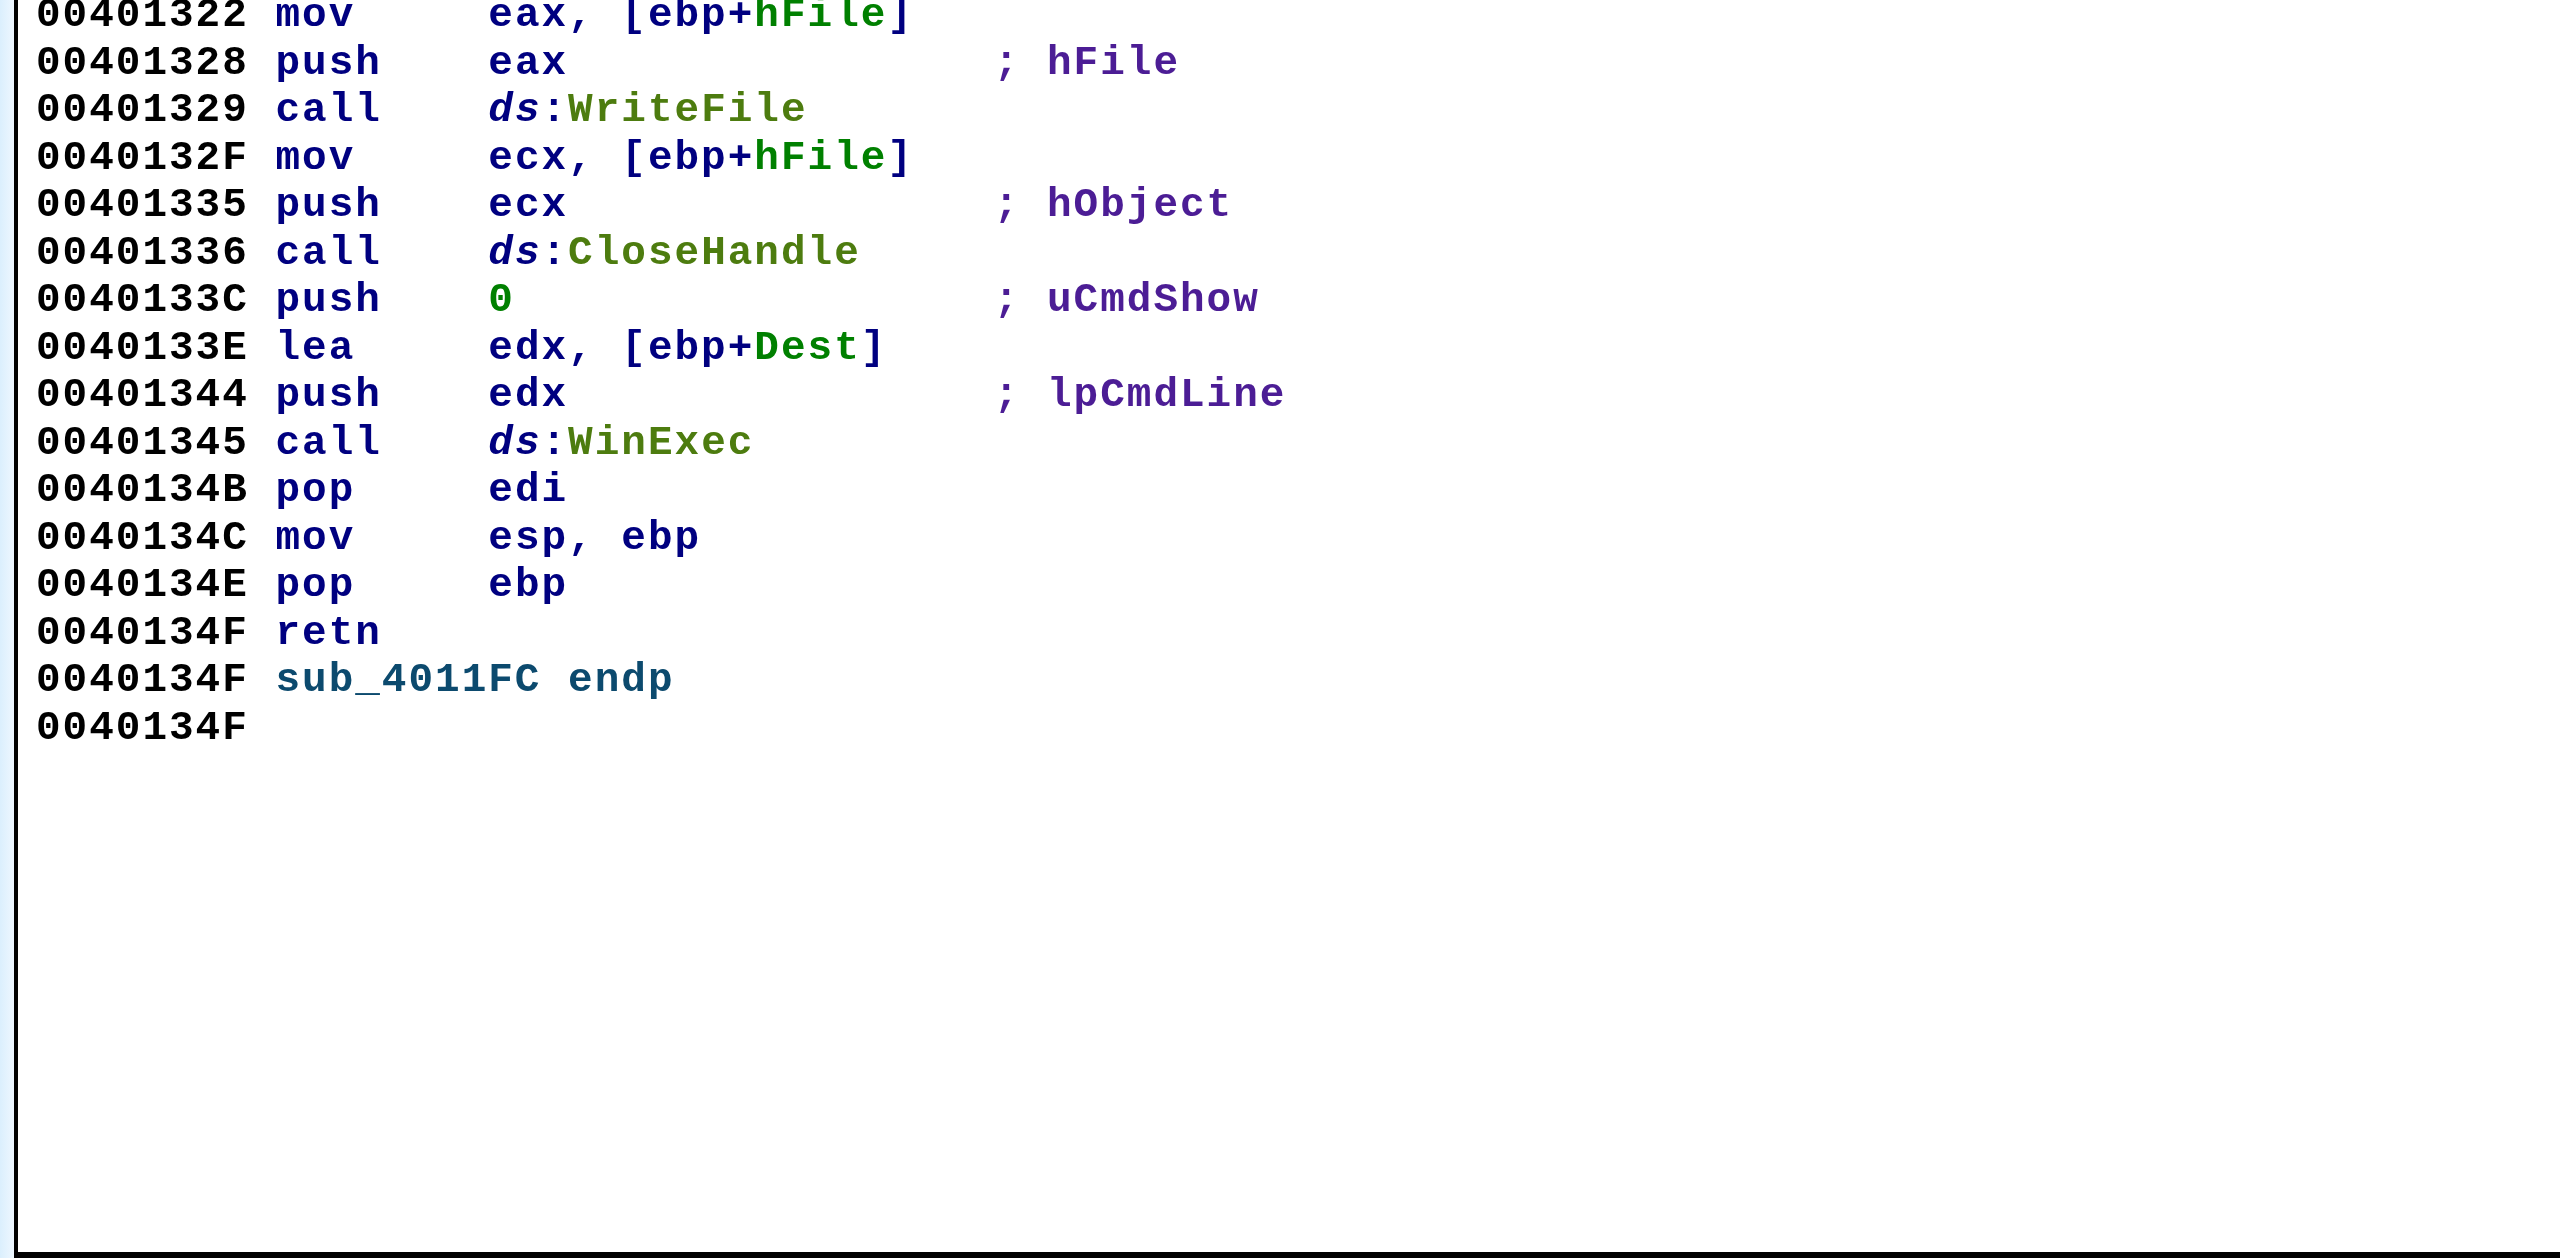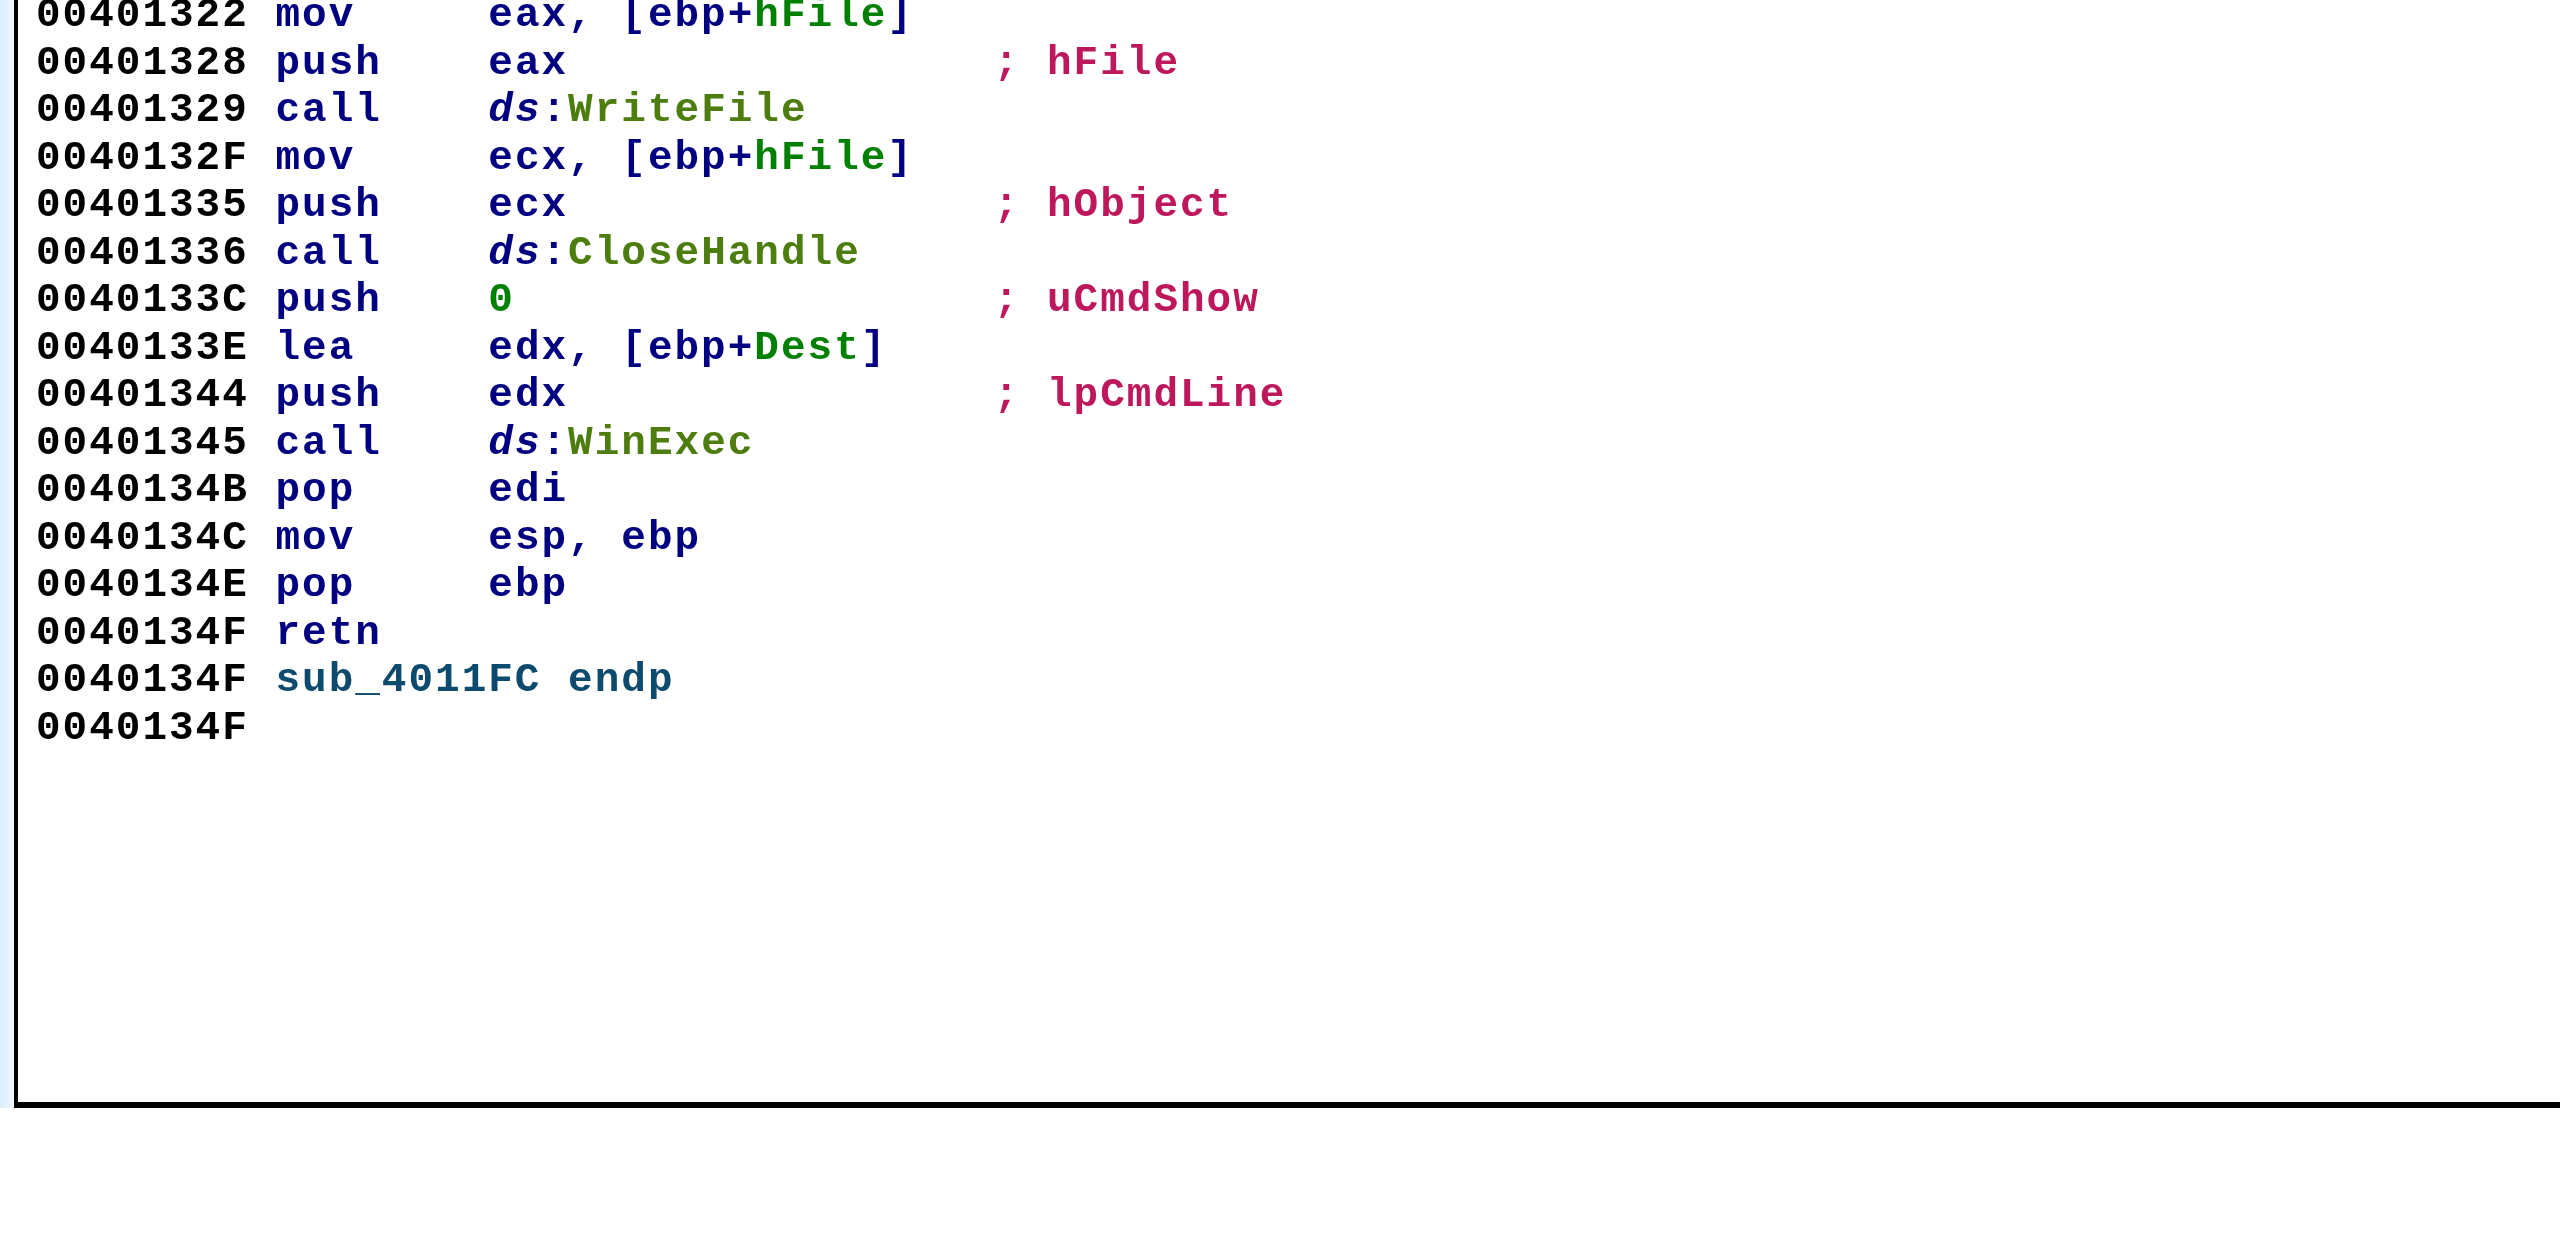--- a/index.html
+++ b/index.html
@@ -6,21 +6,21 @@
     margin: 0;
     padding: 0;
     width: 2560px;
     height: 1258px;
     background: #ffffff;
     overflow: hidden;
   }
   .ida-frame {
     position: relative;
     width: 2560px;
-    height: 1108px;
+    height: 1258px;
     box-sizing: border-box;
     background: #ffffff;
   }
   .left-gutter {
     position: absolute;
     left: 0;
     top: 0;
     width: 14px;
     height: 100%;
     background: linear-gradient(to right, #dbeffd 0%, #eef7ff 100%);
@@ -60,21 +60,21 @@
     display: block;
   }
   .addr   { color: #000000; }
   .mnem   { color: #000080; }
   .reg    { color: #000080; }
   .punct  { color: #000080; }
   .var    { color: #008000; }
   .imm    { color: #008000; }
   .api    { color: #4d7c0f; }
   .seg    { color: #000080; font-style: italic; }
-  .comment{ color: #be185d; margin-top: 8px; }
+  .comment{ color: #4c1d95; margin-top: 8px; }
   .subname{ color: #0c4a6e; text-align: center; }
 </style>
 </head>
 <body>
 
 <div class="ida-frame">
   <div class="left-gutter"></div>
   <div class="border-left"></div>
   <div class="border-bottom"></div>
   <div class="listing" id="listing"><div class="row"><span class="addr">00401322 </span><span class="mnem">mov     </span><span class="reg">eax</span><span class="punct">, [</span><span class="reg">ebp</span><span class="punct">+</span><span class="var">hFile</span><span class="punct">]</span></div><div class="row"><span class="addr">00401328 </span><span class="mnem">push    </span><span class="reg">eax</span><span class="punct">                </span><span class="comment">; hFile</span></div><div class="row"><span class="addr">00401329 </span><span class="mnem">call    </span><span class="seg">ds</span><span class="punct">:</span><span class="api">WriteFile</span></div><div class="row"><span class="addr">0040132F </span><span class="mnem">mov     </span><span class="reg">ecx</span><span class="punct">, [</span><span class="reg">ebp</span><span class="punct">+</span><span class="var">hFile</span><span class="punct">]</span></div><div class="row"><span class="addr">00401335 </span><span class="mnem">push    </span><span class="reg">ecx</span><span class="punct">                </span><span class="comment">; hObject</span></div><div class="row"><span class="addr">00401336 </span><span class="mnem">call    </span><span class="seg">ds</span><span class="punct">:</span><span class="api">CloseHandle</span></div><div class="row"><span class="addr">0040133C </span><span class="mnem">push    </span><span class="imm">0</span><span class="punct">                  </span><span class="comment">; uCmdShow</span></div><div class="row"><span class="addr">0040133E </span><span class="mnem">lea     </span><span class="reg">edx</span><span class="punct">, [</span><span class="reg">ebp</span><span class="punct">+</span><span class="var">Dest</span><span class="punct">]</span></div><div class="row"><span class="addr">00401344 </span><span class="mnem">push    </span><span class="reg">edx</span><span class="punct">                </span><span class="comment">; lpCmdLine</span></div><div class="row"><span class="addr">00401345 </span><span class="mnem">call    </span><span class="seg">ds</span><span class="punct">:</span><span class="api">WinExec</span></div><div class="row"><span class="addr">0040134B </span><span class="mnem">pop     </span><span class="reg">edi</span></div><div class="row"><span class="addr">0040134C </span><span class="mnem">mov     </span><span class="reg">esp</span><span class="punct">, </span><span class="reg">ebp</span></div><div class="row"><span class="addr">0040134E </span><span class="mnem">pop     </span><span class="reg">ebp</span></div><div class="row"><span class="addr">0040134F </span><span class="mnem">retn    </span></div><div class="row"><span class="addr">0040134F </span><span class="subname">sub_4011FC endp</span></div><div class="row"><span class="addr">0040134F </span><span class="mnem">        </span></div></div>

